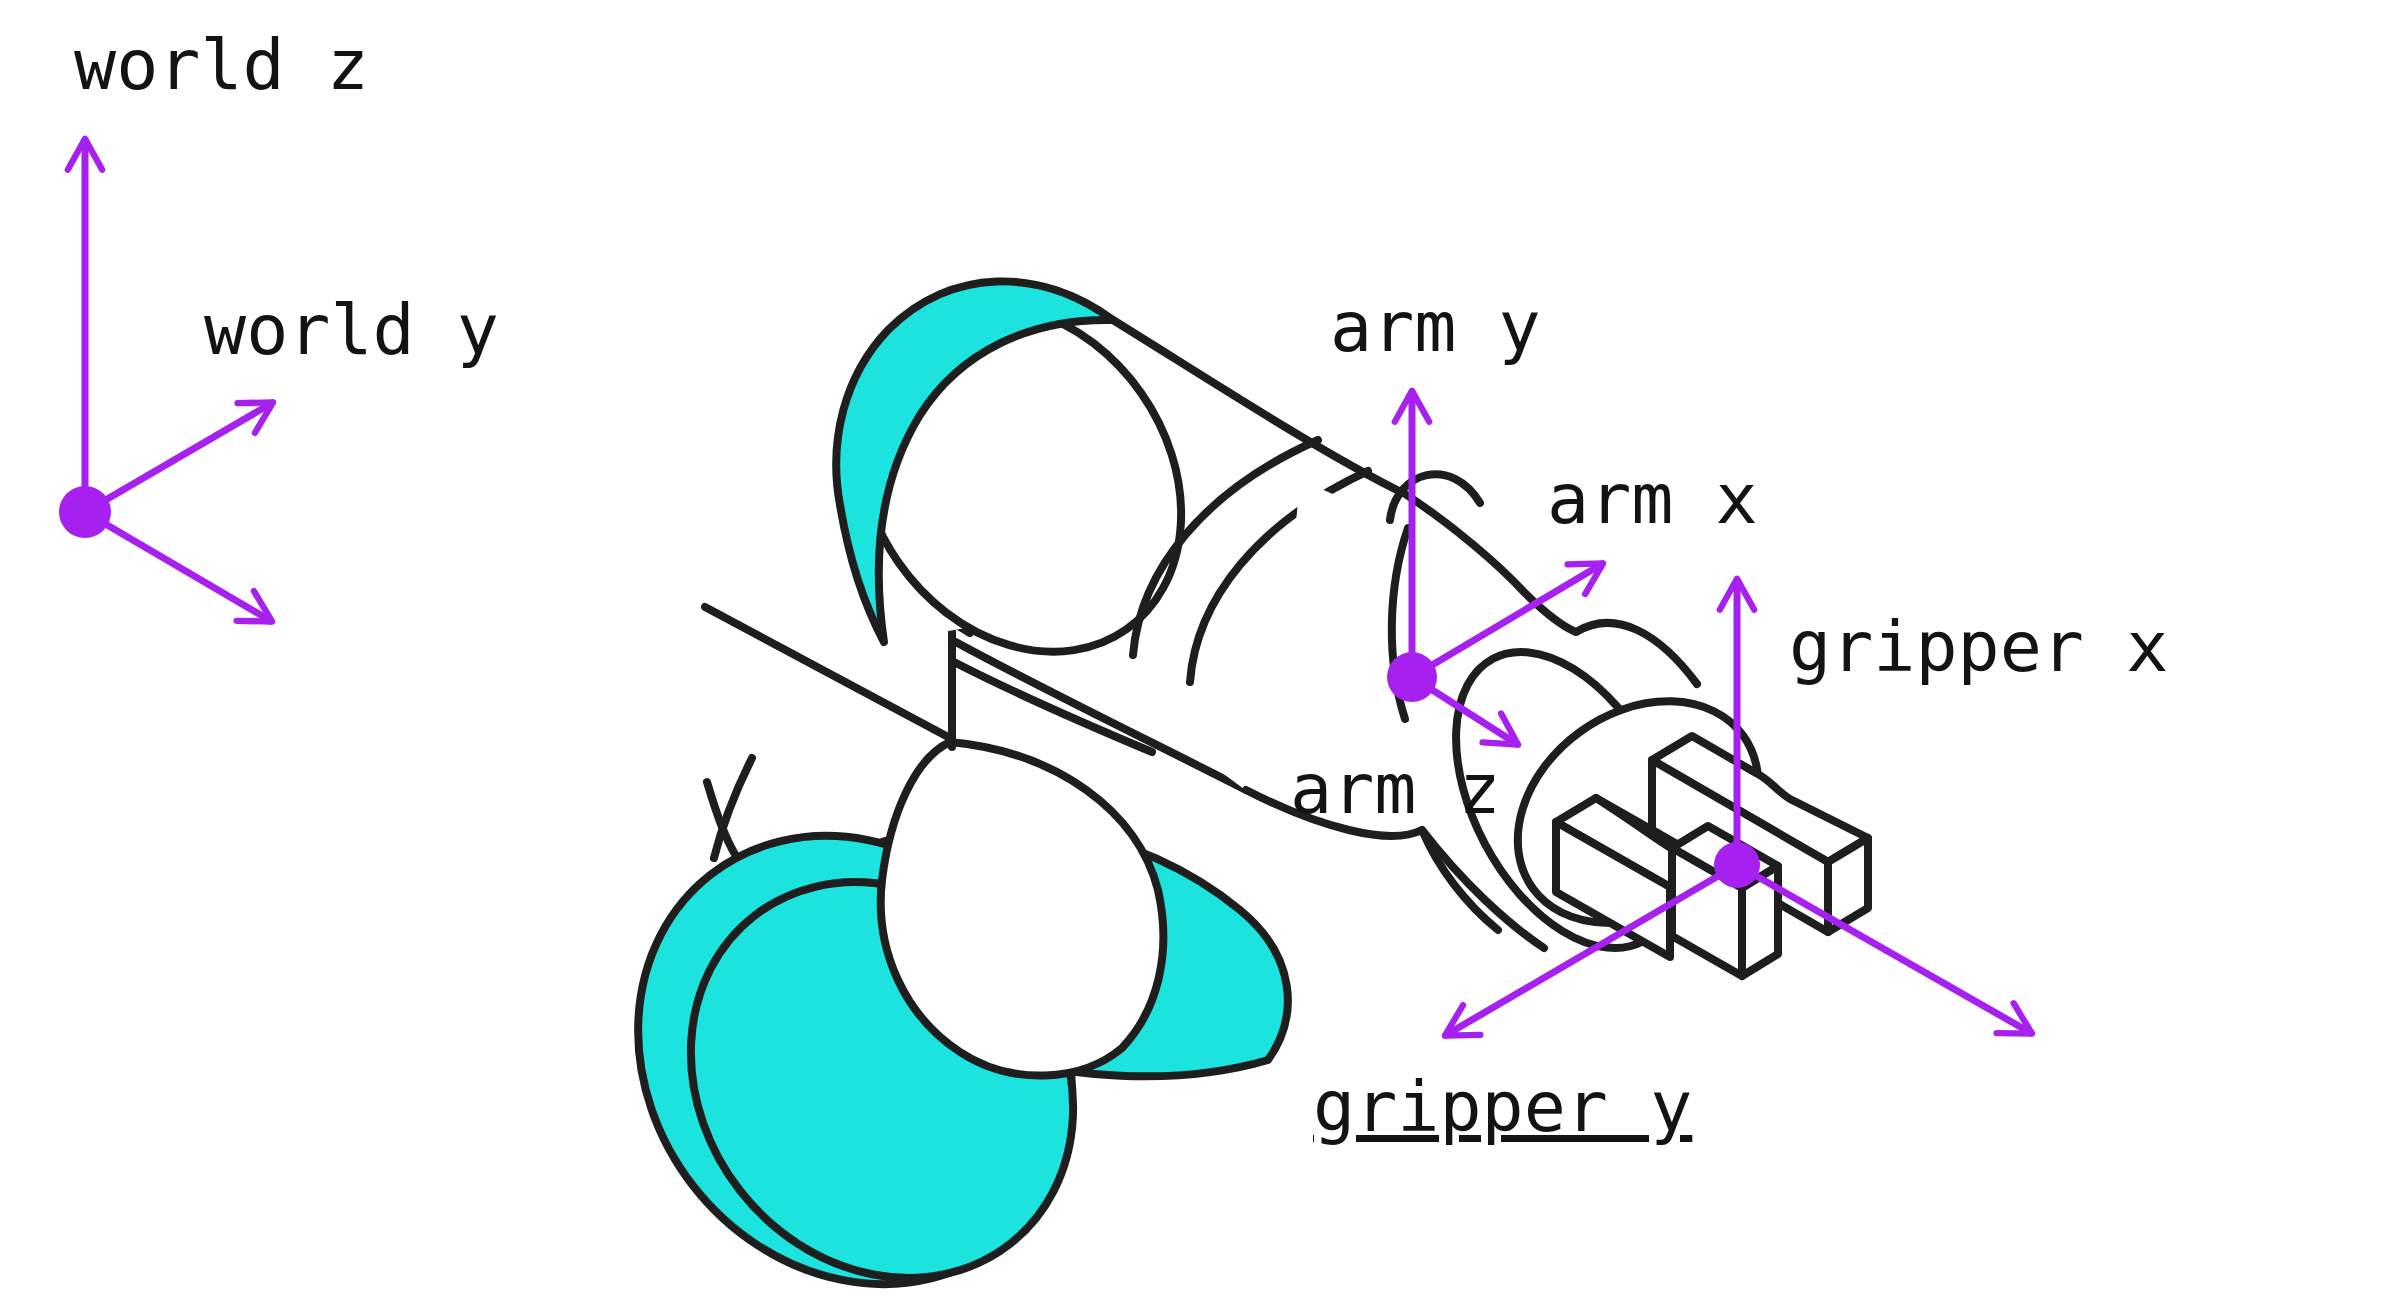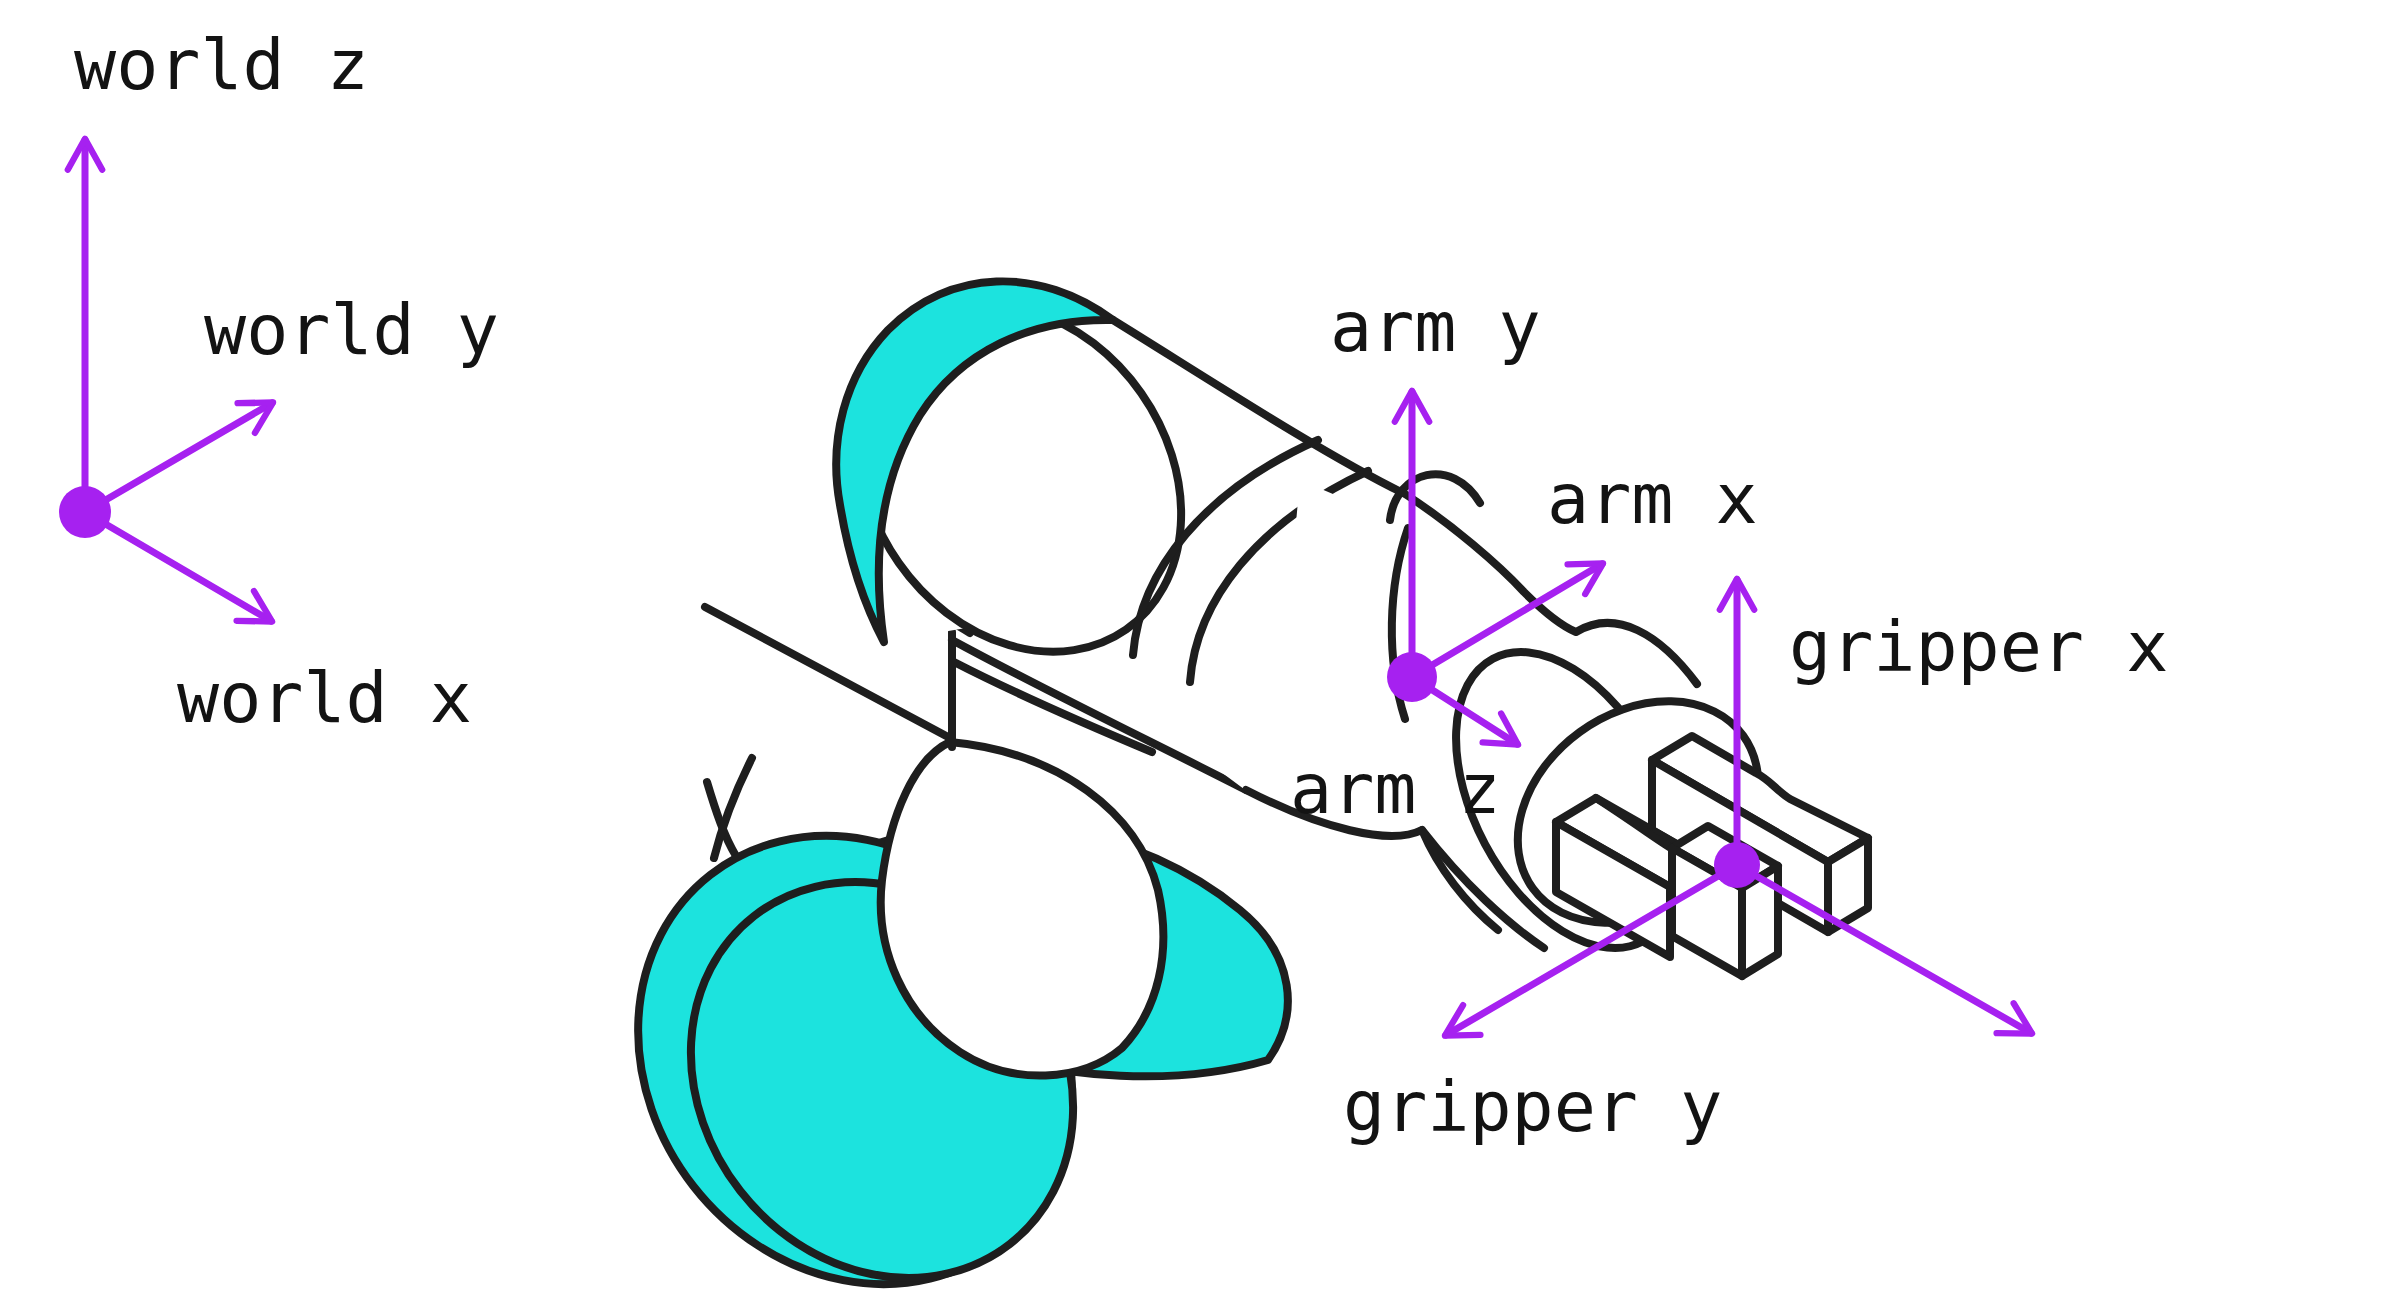--- a/index.html
+++ b/index.html
@@ -151,22 +151,21 @@
     <g>
       <line class="ax" x1="1737" y1="865" x2="1737" y2="580" marker-end="url(#ah)"></line>
       <line class="ax" x1="1737" y1="865" x2="1446" y2="1035" marker-end="url(#ah)"></line>
       <line class="ax" x1="1737" y1="865" x2="2031" y2="1033" marker-end="url(#ah)"></line>
       <circle class="dot" cx="1737" cy="865" r="23"></circle>
     </g>
   </svg>
 
   <div class="axis-label" style="left:55px;top:30px;">world z</div>
   <div class="axis-label" style="left:185px;top:295px;">world y</div>
-  <div class="axis-label" style="left:158px;top:663px;">world x</div>
 
   <div class="axis-label" style="left:1311px;top:292px;">arm y</div>
   <div class="axis-label" style="left:1528px;top:464px;">arm x</div>
   <div class="axis-label" style="left:1271px;top:754px;text-align:right;">arm z</div>
 
   <div class="axis-label" style="left:1770px;top:612px;">gripper x</div>
-  <div class="axis-label" style="left:1324px;top:1072px;">gripper y</div>
+  <div class="axis-label" style="left:1294px;top:1072px;text-decoration:underline;">gripper y</div>
 
 </div>
 
 </body></html>

